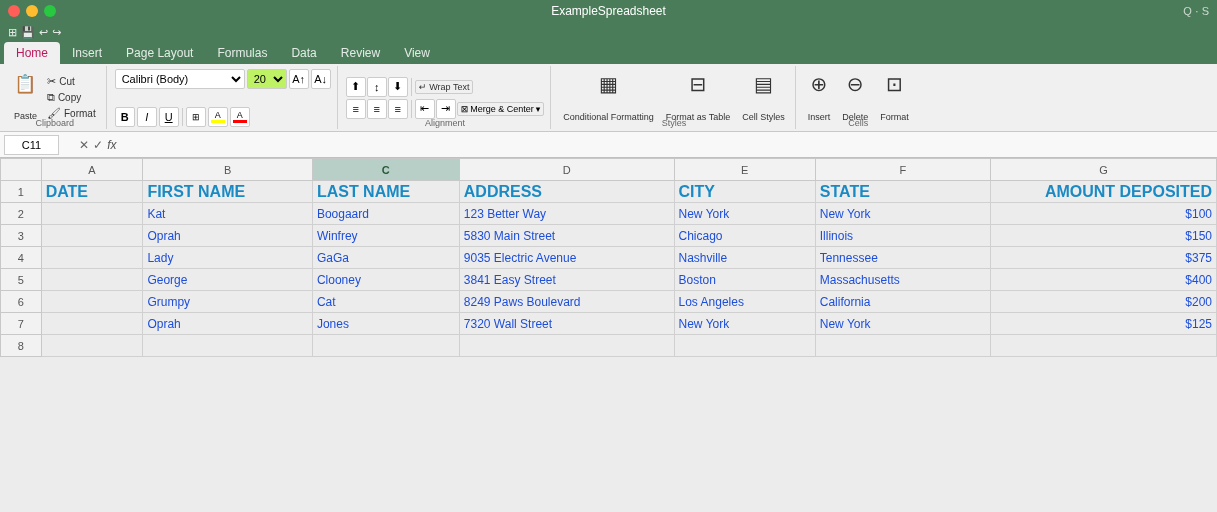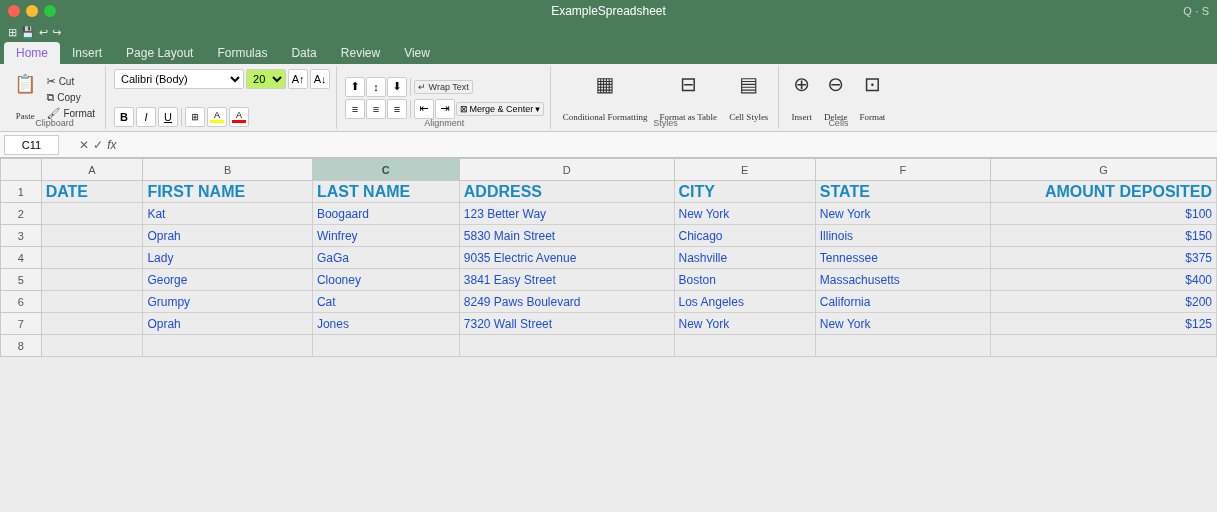--- a/index.html
+++ b/index.html
@@ -54,21 +54,21 @@
     }
     .ribbon-tab {
       padding: 4px 12px;
       font-size: 12px;
       color: rgba(255,255,255,0.85);
       cursor: pointer;
       border-radius: 4px 4px 0 0;
     }
     .ribbon-tab.active {
       background: #f0f0f0;
-      color: #8b5cf6;
+      color: #be185d;
       font-weight: 500;
     }
 
     
     .ribbon {
       background: #f0f0f0;
       border-bottom: 1px solid #c8c8c8;
       display: flex;
       align-items: stretch;
       padding: 2px 4px;
@@ -90,21 +90,21 @@
     }
     .ribbon-group-content {
       display: flex; align-items: center; gap: 2px; flex: 1;
     }
     .ribbon-btn {
       display: flex; flex-direction: column; align-items: center; justify-content: center;
       padding: 2px 4px; cursor: pointer; border-radius: 3px; font-size: 10px; color: #333;
       min-width: 28px; height: 52px;
     }
     .ribbon-btn .btn-icon { font-size: 18px; line-height: 1; }
-    .ribbon-btn .btn-label { font-size: 9px; margin-top: 18px; text-align: center; font-family: Liberation Serif, serif; }
+    .ribbon-btn .btn-label { font-size: 9px; margin-top: 18px; text-align: center; }
 
     .ribbon-small-group {
       display: flex; flex-direction: column; gap: 1px;
     }
     .ribbon-small-btn {
       display: flex; align-items: center; gap: 3px; padding: 1px 4px; cursor: pointer;
       border-radius: 2px; font-size: 10px; color: #333; white-space: nowrap;
     }
     .ribbon-small-btn .s-icon { font-size: 11px; }
 

